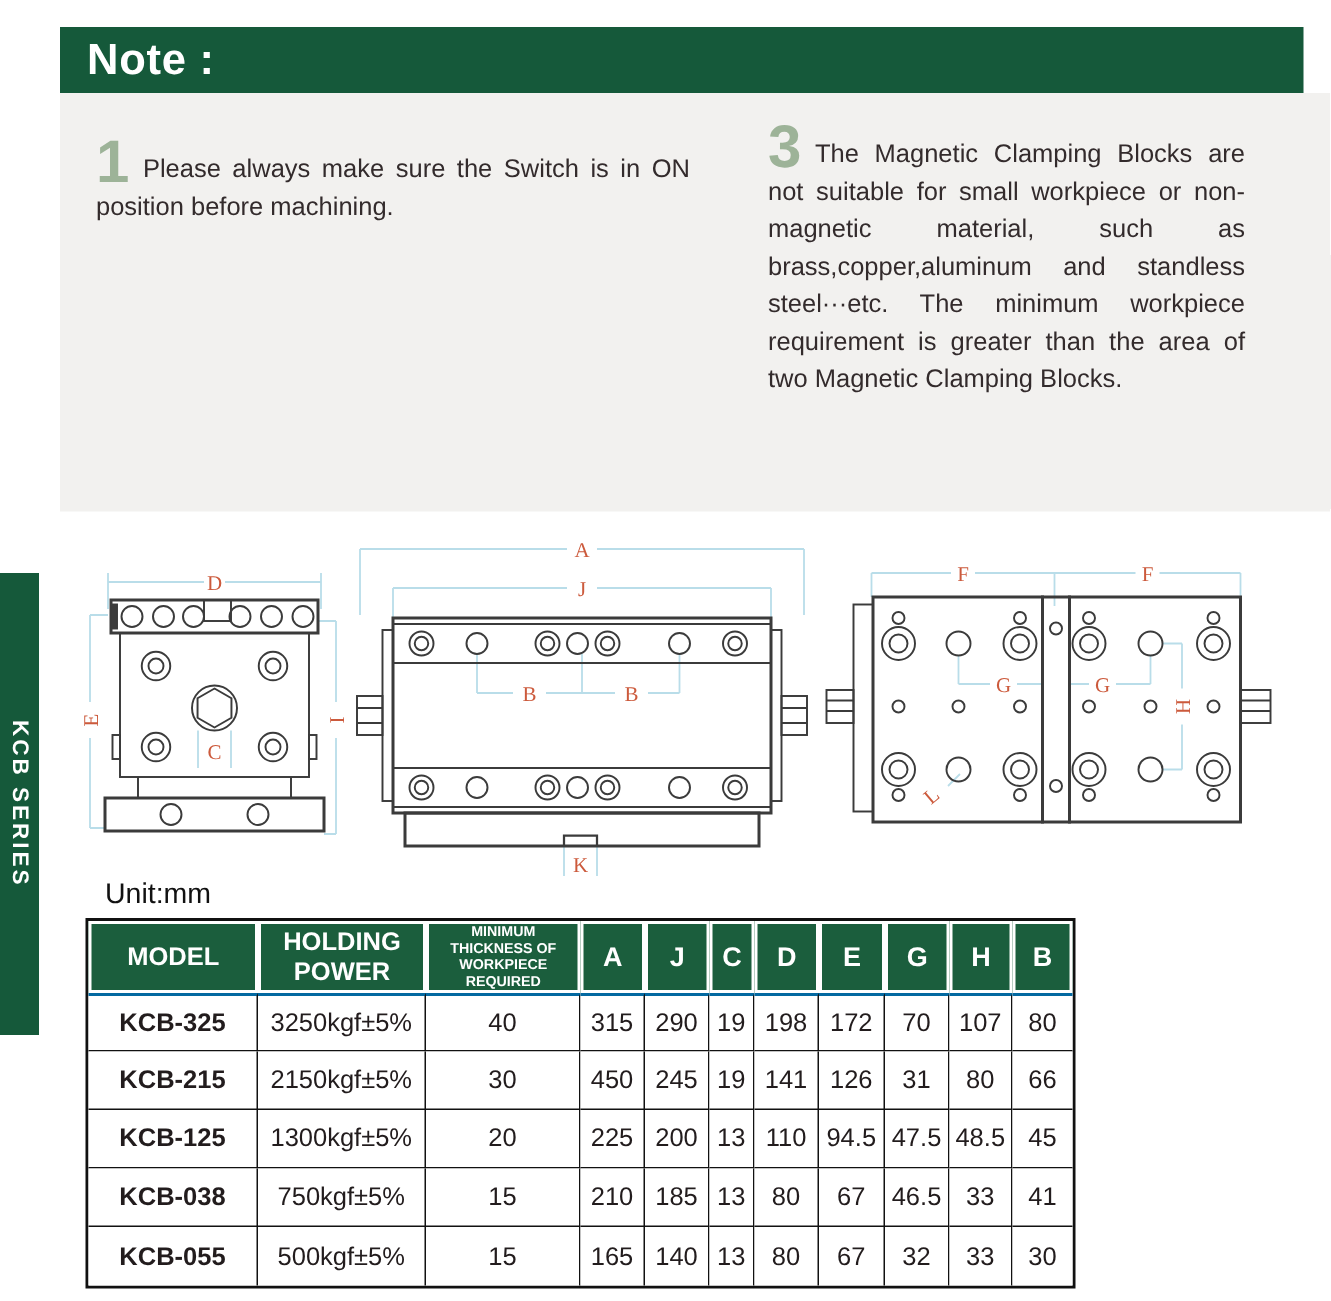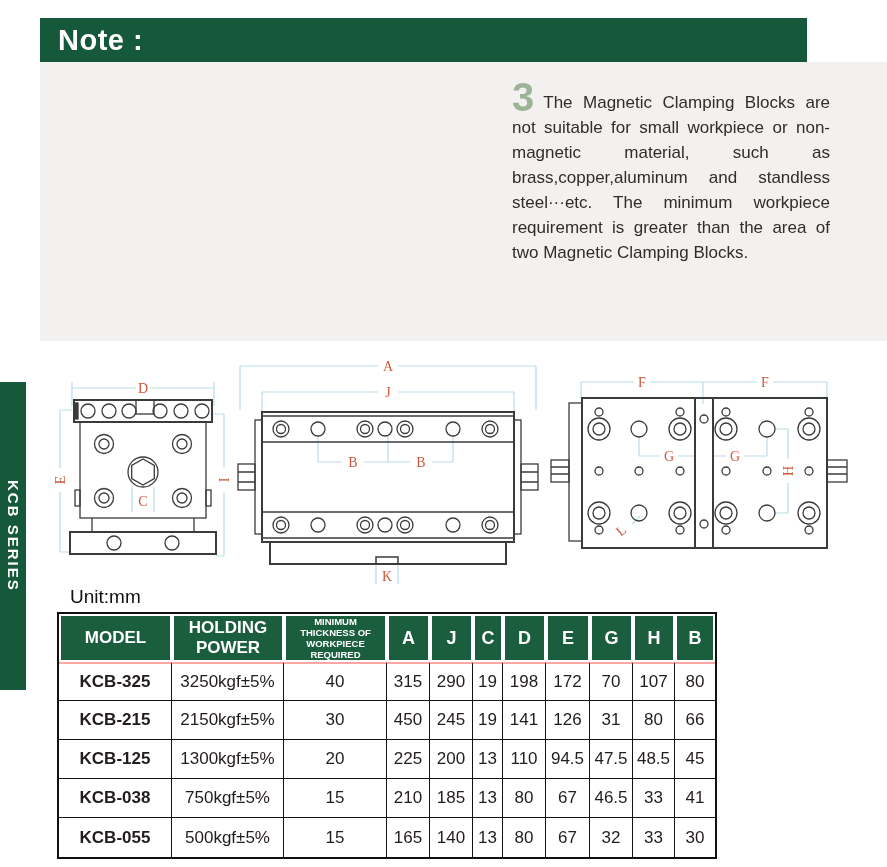--- a/index.html
+++ b/index.html
@@ -3,21 +3,21 @@
 <meta charset="utf-8">
 <style>
   html,body { margin:0; padding:0; background:#fff; }
   .page {
     position:relative; width:887px; height:867px; background:#ffffff;
     font-family:"Liberation Sans", sans-serif; overflow:hidden;
   }
 
   
   .note-banner {
-    position:absolute; left:40px; top:18px; width:767px; height:44px;
+    position:absolute; left:40px; top:18px; width:829px; height:44px;
     background:#15593a; display:flex; align-items:center;
   }
   .note-title {
     color:#ffffff; font-size:29px; font-weight:bold; padding-left:18px;
     letter-spacing:0.5px;
   }
 
   
   .note-box {
     position:absolute; left:40px; top:62px; width:847px; height:279px;
@@ -68,34 +68,35 @@
   }
   .th-main  { font-size:17px; line-height:20px; }
   .th-small { font-size:9.5px; line-height:11px; }
   .th-dim   { font-size:18px; }
   .spec-table td {
     background:#fff; border-right:1px solid #111; border-bottom:1px solid #111;
     text-align:center; vertical-align:middle; font-size:17px; color:#221c1d; padding:0;
   }
   .spec-table td:last-child { border-right:none; }
   .spec-table tbody tr:last-child td { border-bottom:none; }
-  .spec-table tbody tr:first-child td { border-top:2px solid #fca5a5; }
+  .spec-table tbody tr:first-child td { border-top:2px solid #0369a1; }
   .model-cell { color:#15613c; font-weight:bold; font-size:18px; }
 </style>
 </head>
 <body>
 
 <div class="page">
 
   <div class="note-banner">
     <span class="note-title">Note :</span>
   </div>
 
   <div class="note-box">
     <div class="note-col col-left">
+      <p class="note-item"><span class="note-num">1</span><span>Please always make sure the Switch is in ON position before machining.</span></p>
     </div>
     <div class="note-col col-right">
       <p class="note-item"><span class="note-num">3</span><span>The Magnetic Clamping Blocks are not suitable for small workpiece or non-magnetic material, such as brass,copper,aluminum and standless steel···etc. The minimum workpiece requirement is greater than the area of two Magnetic Clamping Blocks.</span></p>
     </div>
   </div>
 
   <div class="series-tab">
     <span class="series-label">KCB SERIES</span>
   </div>
 

